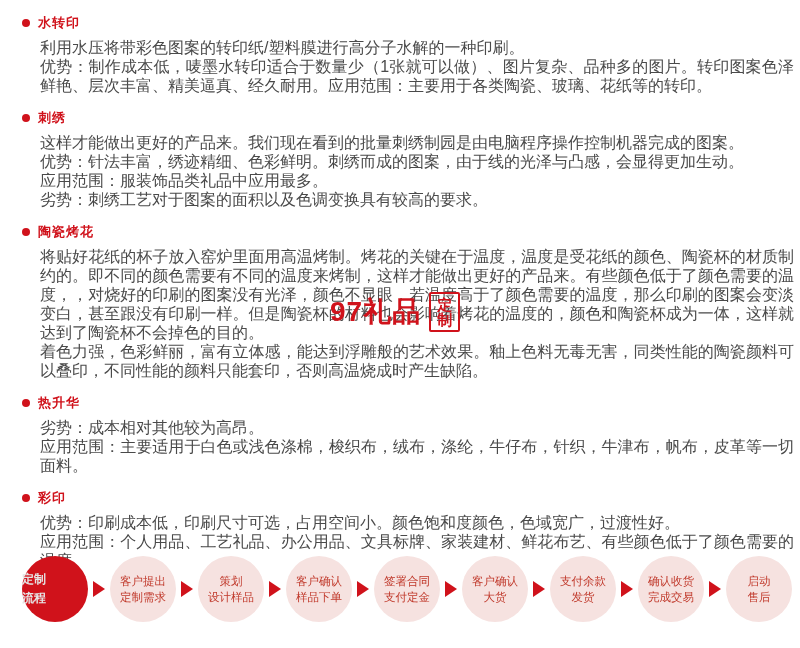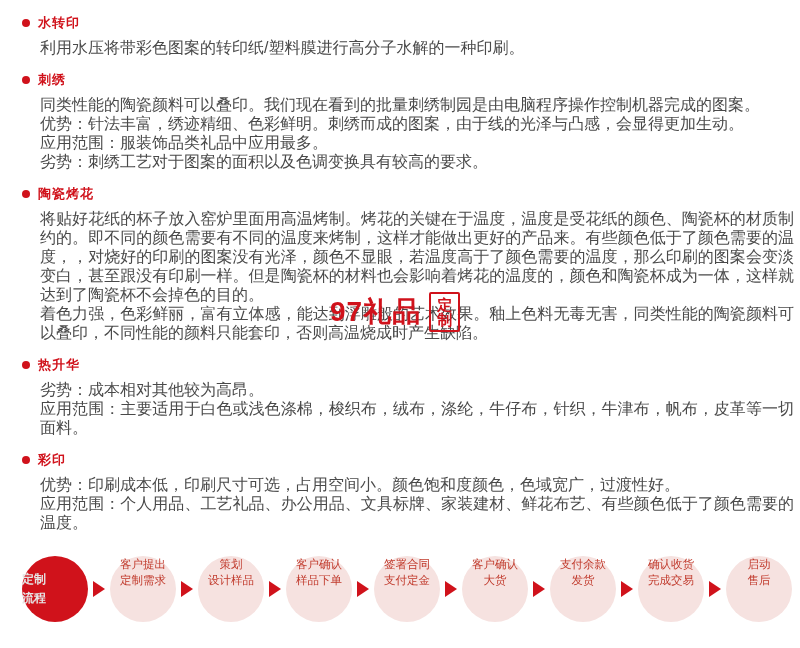--- a/index.html
+++ b/index.html
@@ -107,21 +107,21 @@
   }
   .flow-node {
     width: 66px;
     height: 66px;
     border-radius: 50%;
     background: #f6e2e0;
     color: #c0392b;
     display: flex;
     flex-direction: column;
     align-items: center;
-    justify-content: flex-start;
+    justify-content: center;
     font-size: 11.5px;
     line-height: 16px;
     text-align: center;
     flex: 0 0 auto;
   }
   .flow-arrow {
     width: 0;
     height: 0;
     border-top: 8px solid transparent;
     border-bottom: 8px solid transparent;
@@ -135,30 +135,31 @@
 
 <div class="page">
 
   <div class="section">
     <div class="sec-head">
       <span class="bullet"></span>
       <span class="sec-title">水转印</span>
     </div>
     <div class="sec-body">
       <div class="line">利用水压将带彩色图案的转印纸/塑料膜进行高分子水解的一种印刷。</div>
+      <div class="line">优势：制作成本低，唛墨水转印适合于数量少（1张就可以做）、图片复杂、品种多的图片。转印图案色泽鲜艳、层次丰富、精美逼真、经久耐用。应用范围：主要用于各类陶瓷、玻璃、花纸等的转印。</div>
     </div>
   </div>
 
   <div class="section">
     <div class="sec-head">
       <span class="bullet"></span>
       <span class="sec-title">刺绣</span>
     </div>
     <div class="sec-body">
-      <div class="line">同类性能的陶瓷颜料可以叠印。我们现在看到的批量刺绣制园是由电脑程序操作控制机器完成的图案。</div>
+      <div class="line">这样才能做出更好的产品来。我们现在看到的批量刺绣制园是由电脑程序操作控制机器完成的图案。</div>
       <div class="line">优势：针法丰富，绣迹精细、色彩鲜明。刺绣而成的图案，由于线的光泽与凸感，会显得更加生动。</div>
       <div class="line">应用范围：服装饰品类礼品中应用最多。</div>
       <div class="line">劣势：刺绣工艺对于图案的面积以及色调变换具有较高的要求。</div>
     </div>
   </div>
 
   <div class="section">
     <div class="sec-head">
       <span class="bullet"></span>
       <span class="sec-title">陶瓷烤花</span>

